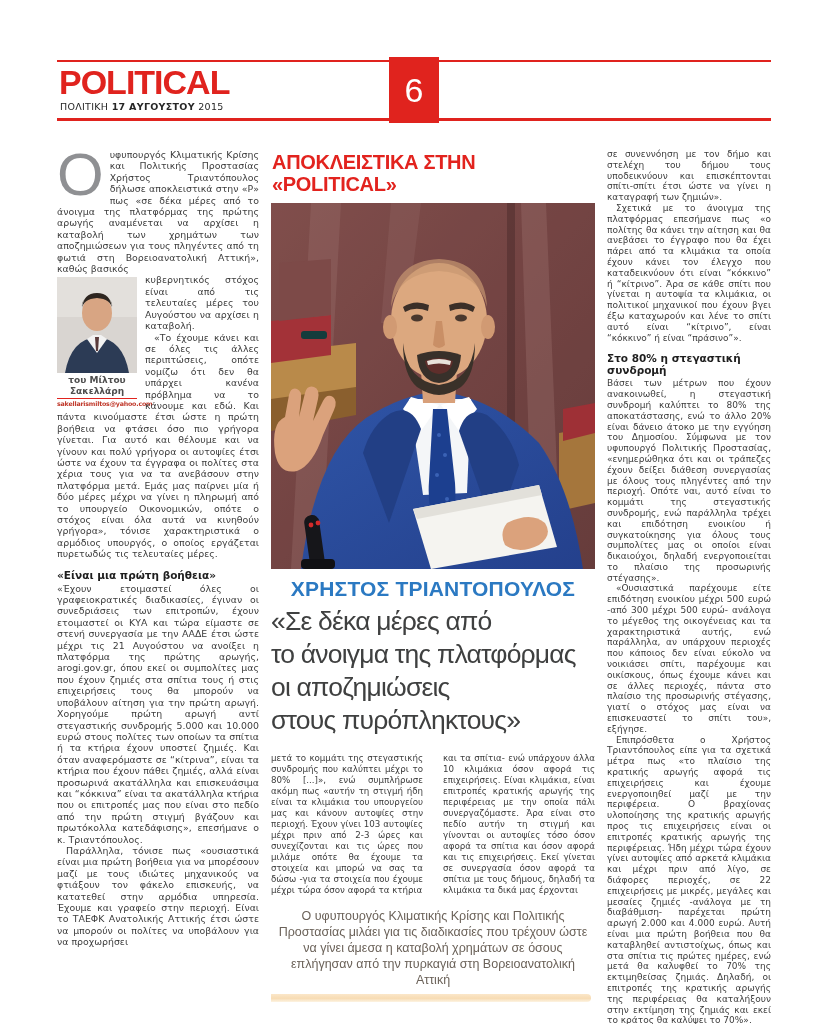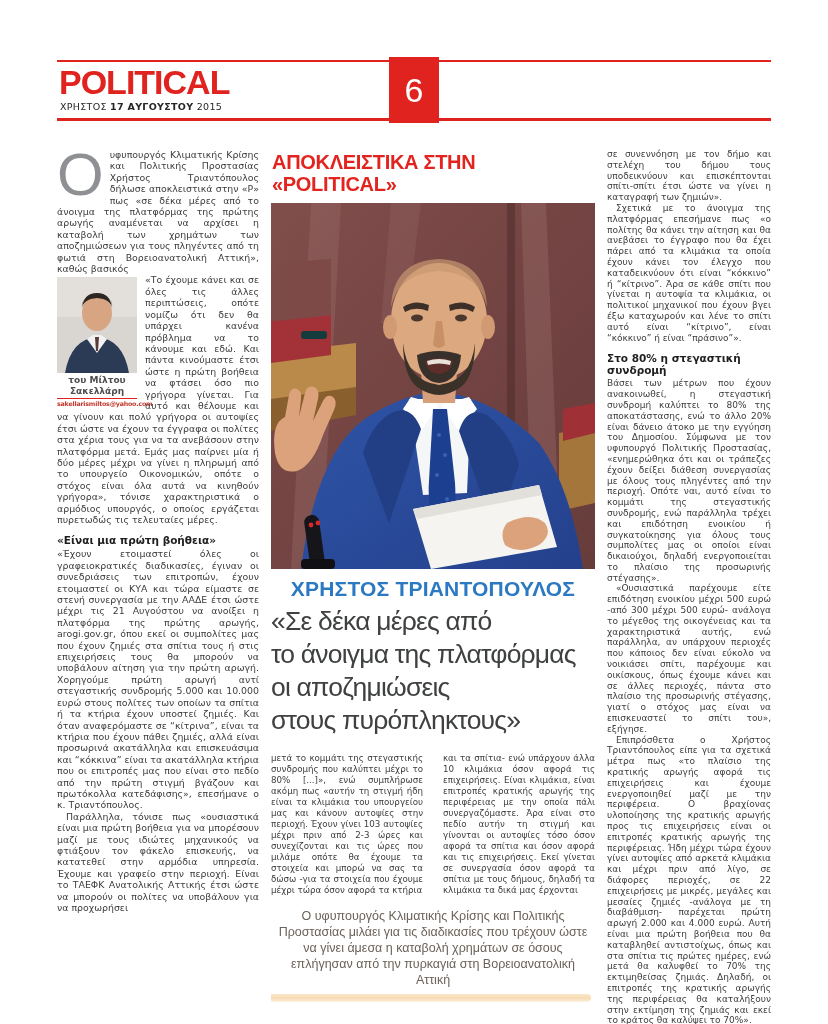--- a/index.html
+++ b/index.html
@@ -63,21 +63,21 @@
 </style>
 </head>
 <body>
 
 <div class="page">
   <div class="inner">
 
     <div class="masthead">
       <div class="rule-top"></div>
       <div class="logo">POLITICAL</div>
-      <div class="dateline"><span>ΧΡΗΣΤΟΣ </span><b>17 ΑΥΓΟΥΣΤΟΥ</b><span> 2015</span></div>
+      <div class="dateline"><span>ΠΟΛΙΤΙΚΗ </span><b>17 ΑΥΓΟΥΣΤΟΥ</b><span> 2015</span></div>
       <div class="pagebox">
         <span class="pagenum">6</span>
       </div>
       <div class="rule-bottom"></div>
     </div>
 
     <div class="cols">
 
       <div class="col-left">
         <p class="body-p"><span class="dropcap">Ο</span><span>υφυπουργός Κλιματικής Κρίσης και Πολιτικής Προστασίας Χρήστος Τριαντόπουλος δήλωσε αποκλειστικά στην «P» πως «σε δέκα μέρες από το άνοιγμα της πλατφόρμας της πρώτης αρωγής αναμένεται να αρχίσει η καταβολή των χρημάτων των αποζημιώσεων για τους πληγέντες από τη φωτιά στη Βορειοανατολική Αττική», καθώς βασικός</span></p>
@@ -90,20 +90,21 @@
             <path d="M30 62 L40 76 L50 62 L44 58 L36 58 Z" fill="#f2f2f2"></path>
             <path d="M38 60 L42 60 L41 74 L39 74 Z" fill="#5a3b3b"></path>
             <ellipse cx="40" cy="36" rx="15" ry="18" fill="#d8a583"></ellipse>
             <path d="M25 32 Q26 16 40 16 Q54 16 55 32 Q54 22 40 21 Q26 22 25 32 Z" fill="#2e2620"></path>
             <path d="M25 30 Q24 20 40 18 Q56 20 55 30 L55 26 Q52 19 40 19 Q28 19 25 26 Z" fill="#2e2620"></path>
           </svg>
           <div class="byline-name">του Μίλτου Σακελλάρη</div>
           <div class="byline-email">sakellarismiltos@yahoo.com</div>
         </div>
 
+        <p class="body-p"><span>κυβερνητικός στόχος είναι από τις τελευταίες μέρες του Αυγούστου να αρχίσει η καταβολή.</span></p>
         <p class="body-p"><span>«Το έχουμε κάνει και σε όλες τις άλλες περιπτώσεις, οπότε νομίζω ότι δεν θα υπάρχει κανένα πρόβλημα να το κάνουμε και εδώ. Και πάντα κινούμαστε έτσι ώστε η πρώτη βοήθεια να φτάσει όσο πιο γρήγορα γίνεται. Για αυτό και θέλουμε και να γίνουν και πολύ γρήγορα οι αυτοψίες έτσι ώστε να έχουν τα έγγραφα οι πολίτες στα χέρια τους για να τα ανεβάσουν στην πλατφόρμα μετά. Εμάς μας παίρνει μία ή δύο μέρες μέχρι να γίνει η πληρωμή από το υπουργείο Οικονομικών, οπότε ο στόχος είναι όλα αυτά να κινηθούν γρήγορα», τόνισε χαρακτηριστικά ο αρμόδιος υπουργός, ο οποίος εργάζεται πυρετωδώς τις τελευταίες μέρες.</span></p>
         <div class="subhead">«Είναι μια πρώτη βοήθεια»</div>
         <p class="body-p"><span>«Έχουν ετοιμαστεί όλες οι γραφειοκρατικές διαδικασίες, έγιναν οι συνεδριάσεις των επιτροπών, έχουν ετοιμαστεί οι ΚΥΑ και τώρα είμαστε σε στενή συνεργασία με την ΑΑΔΕ έτσι ώστε μέχρι τις 21 Αυγούστου να ανοίξει η πλατφόρμα της πρώτης αρωγής, arogi.gov.gr, όπου εκεί οι συμπολίτες μας που έχουν ζημιές στα σπίτια τους ή στις επιχειρήσεις τους θα μπορούν να υποβάλουν αίτηση για την πρώτη αρωγή. Χορηγούμε πρώτη αρωγή αντί στεγαστικής συνδρομής 5.000 και 10.000 ευρώ στους πολίτες των οποίων τα σπίτια ή τα κτήρια έχουν υποστεί ζημιές. Και όταν αναφερόμαστε σε “κίτρινα”, είναι τα κτήρια που έχουν πάθει ζημιές, αλλά είναι προσωρινά ακατάλληλα και επισκευάσιμα και “κόκκινα” είναι τα ακατάλληλα κτήρια που οι επιτροπές μας που είναι στο πεδίο από την πρώτη στιγμή βγάζουν και πρωτόκολλα κατεδάφισης», επεσήμανε ο κ. Τριαντόπουλος.</span></p>
         <p class="body-p"><span>Παράλληλα, τόνισε πως «ουσιαστικά είναι μια πρώτη βοήθεια για να μπορέσουν μαζί με τους ιδιώτες μηχανικούς να φτιάξουν τον φάκελο επισκευής, να κατατεθεί στην αρμόδια υπηρεσία. Έχουμε και γραφείο στην περιοχή. Είναι το ΤΑΕΦΚ Ανατολικής Αττικής έτσι ώστε να μπορούν οι πολίτες να υποβάλουν για να προχωρήσει</span></p>
       </div>
 
       <div class="col-mid">
         <div class="kicker">ΑΠΟΚΛΕΙΣΤΙΚΑ ΣΤΗΝ «POLITICAL»</div>
 
         <div class="photo-wrap">

